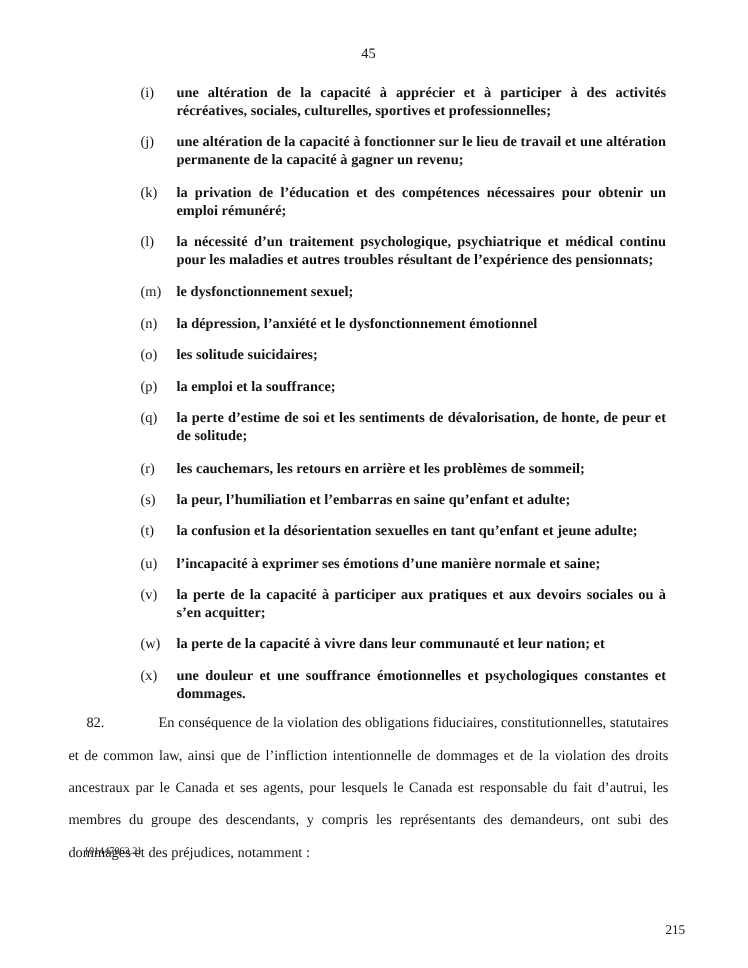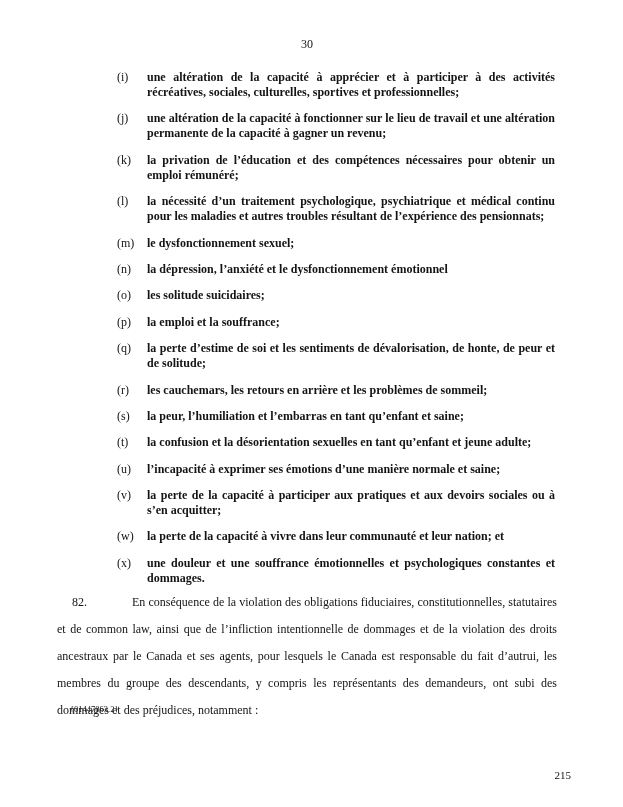--- a/index.html
+++ b/index.html
@@ -74,21 +74,21 @@
     right: 52px;
     font-size: 11px;
     line-height: 13px;
   }
 </style>
 </head>
 <body>
 
 <div class="page">
 
-  <div class="page-number-top">30</div>
+  <div class="page-number-top">45</div>
 
   <div class="sub-list">
 
     <div class="sub-item">
       <span class="item-label">(i)</span>
       <span class="item-text">une altération de la capacité à apprécier et à participer à des activités récréatives, sociales, culturelles, sportives et professionnelles;</span>
     </div>
 
     <div class="sub-item">
       <span class="item-label">(j)</span>
@@ -130,21 +130,21 @@
       <span class="item-text">la perte d’estime de soi et les sentiments de dévalorisation, de honte, de peur et de solitude;</span>
     </div>
 
     <div class="sub-item">
       <span class="item-label">(r)</span>
       <span class="item-text">les cauchemars, les retours en arrière et les problèmes de sommeil;</span>
     </div>
 
     <div class="sub-item">
       <span class="item-label">(s)</span>
-      <span class="item-text">la peur, l’humiliation et l’embarras en tant qu’enfant et saine;</span>
+      <span class="item-text">la peur, l’humiliation et l’embarras en saine qu’enfant et adulte;</span>
     </div>
 
     <div class="sub-item">
       <span class="item-label">(t)</span>
       <span class="item-text">la confusion et la désorientation sexuelles en tant qu’enfant et jeune adulte;</span>
     </div>
 
     <div class="sub-item">
       <span class="item-label">(u)</span>
       <span class="item-text">l’incapacité à exprimer ses émotions d’une manière normale et saine;</span>

